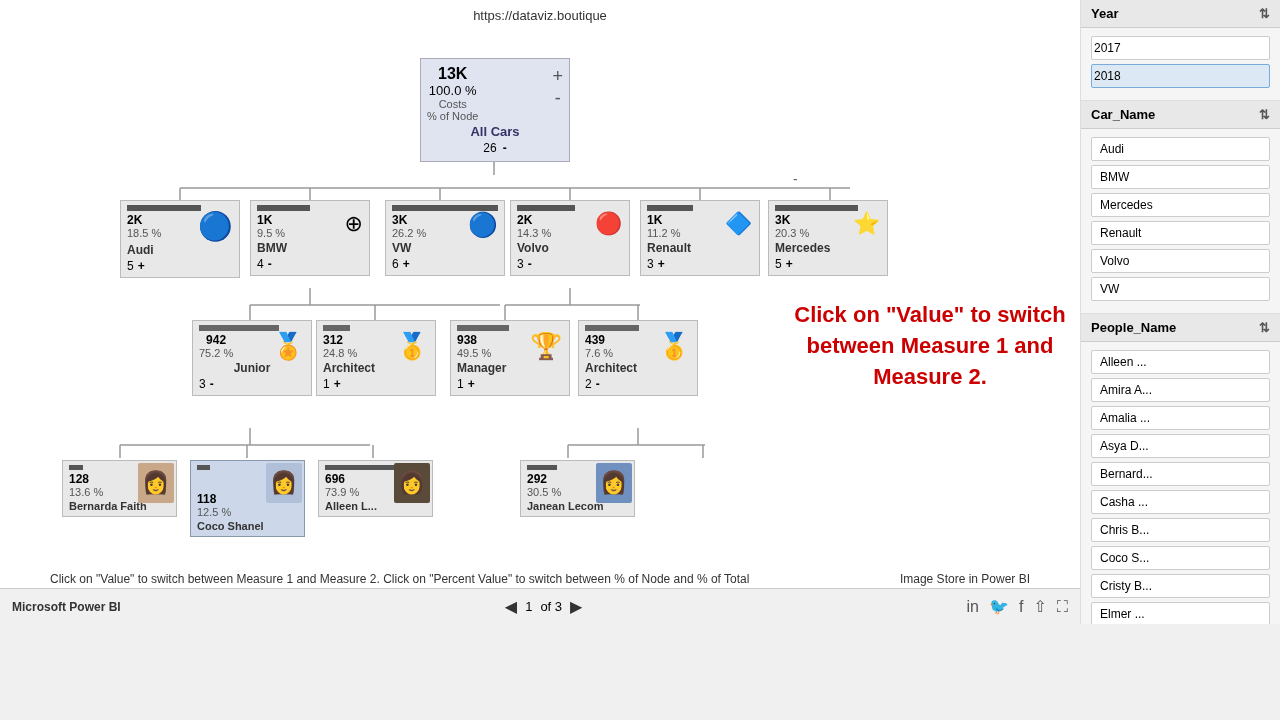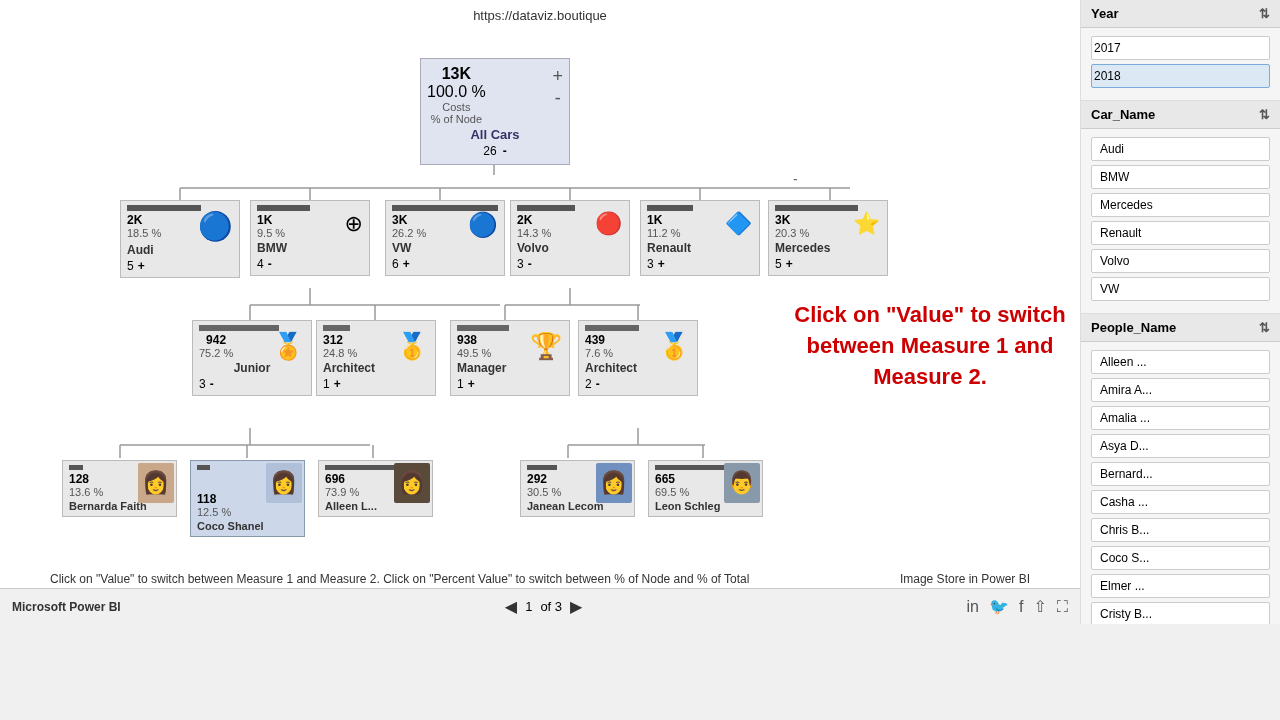--- a/index.html
+++ b/index.html
@@ -123,21 +123,21 @@
       <line x1="568" y1="445" x2="568" y2="458" stroke="#999" stroke-width="1.5"></line>
       <line x1="703" y1="445" x2="703" y2="458" stroke="#999" stroke-width="1.5"></line>
 
       <text x="793" y="184" font-size="14" fill="#666">-</text>
     </svg>
 
     <div class="root-node" style="left:420px; top:58px;">
       <div style="display:flex; justify-content:space-between; align-items:flex-start;">
         <div>
           <div style="font-size:16px; font-weight:bold;">13K</div>
-          <div style="font-size:16px;">100.0 %</div>
+          <div style="font-size:13px;">100.0 %</div>
           <div style="font-size:11px; color:#555;">Costs</div>
           <div style="font-size:11px; color:#555;">% of Node</div>
         </div>
         <div style="display:flex; flex-direction:column; gap:4px; margin-left:6px; margin-top:2px;">
           <span style="cursor:pointer; font-size:18px; color:#555; line-height:1;">+</span>
           <span style="cursor:pointer; font-size:18px; color:#555; line-height:1;">-</span>
         </div>
       </div>
       <div style="font-size:13px; font-weight:bold; color:#336; text-align:center; margin-top:2px;">All Cars</div>
       <div style="display:flex; justify-content:center; align-items:center; gap:6px; font-size:12px; margin-top:2px;">
@@ -347,31 +347,20 @@
       <div style="display:flex; justify-content:space-between;">
         <div>
           <div class="val">292</div>
           <div class="pct">30.5 %</div>
         </div>
         <div class="avatar" style="background:#7090c0;">👩</div>
       </div>
       <div class="label">Janean Lecom</div>
     </div>
 
-    <div class="person-node" style="left:648px; top:460px;">
-      <div class="bar" style="width:70%;"></div>
-      <div style="display:flex; justify-content:space-between;">
-        <div>
-          <div class="val">665</div>
-          <div class="pct">69.5 %</div>
-        </div>
-        <div class="avatar" style="background:#8899aa;">👨</div>
-      </div>
-      <div class="label">Leon Schleg</div>
-    </div>
 
     <div class="message-box">
       <div class="msg">Click on "Value" to switch<br>between Measure 1 and<br>Measure 2.</div>
     </div>
 
     <div class="bottom-info">
       <span>Click on "Value" to switch between Measure 1 and Measure 2. Click on "Percent Value" to switch between % of Node and % of Total</span>
     </div>
     <div class="image-store">
       <span>Image Store in Power BI</span>
@@ -458,22 +447,22 @@
       <div class="filter-item">
           <span>Casha ...</span>
         </div>
       <div class="filter-item">
           <span>Chris B...</span>
         </div>
       <div class="filter-item">
           <span>Coco S...</span>
         </div>
       <div class="filter-item">
+          <span>Cristy B...</span>
+        </div>
+      <div class="filter-item">
           <span>Elmer ...</span>
         </div>
-      <div class="filter-item">
-          <span>Cristy B...</span>
-        </div>
     </div>
 
   </div>
 
 </div>
 
 </body></html>

